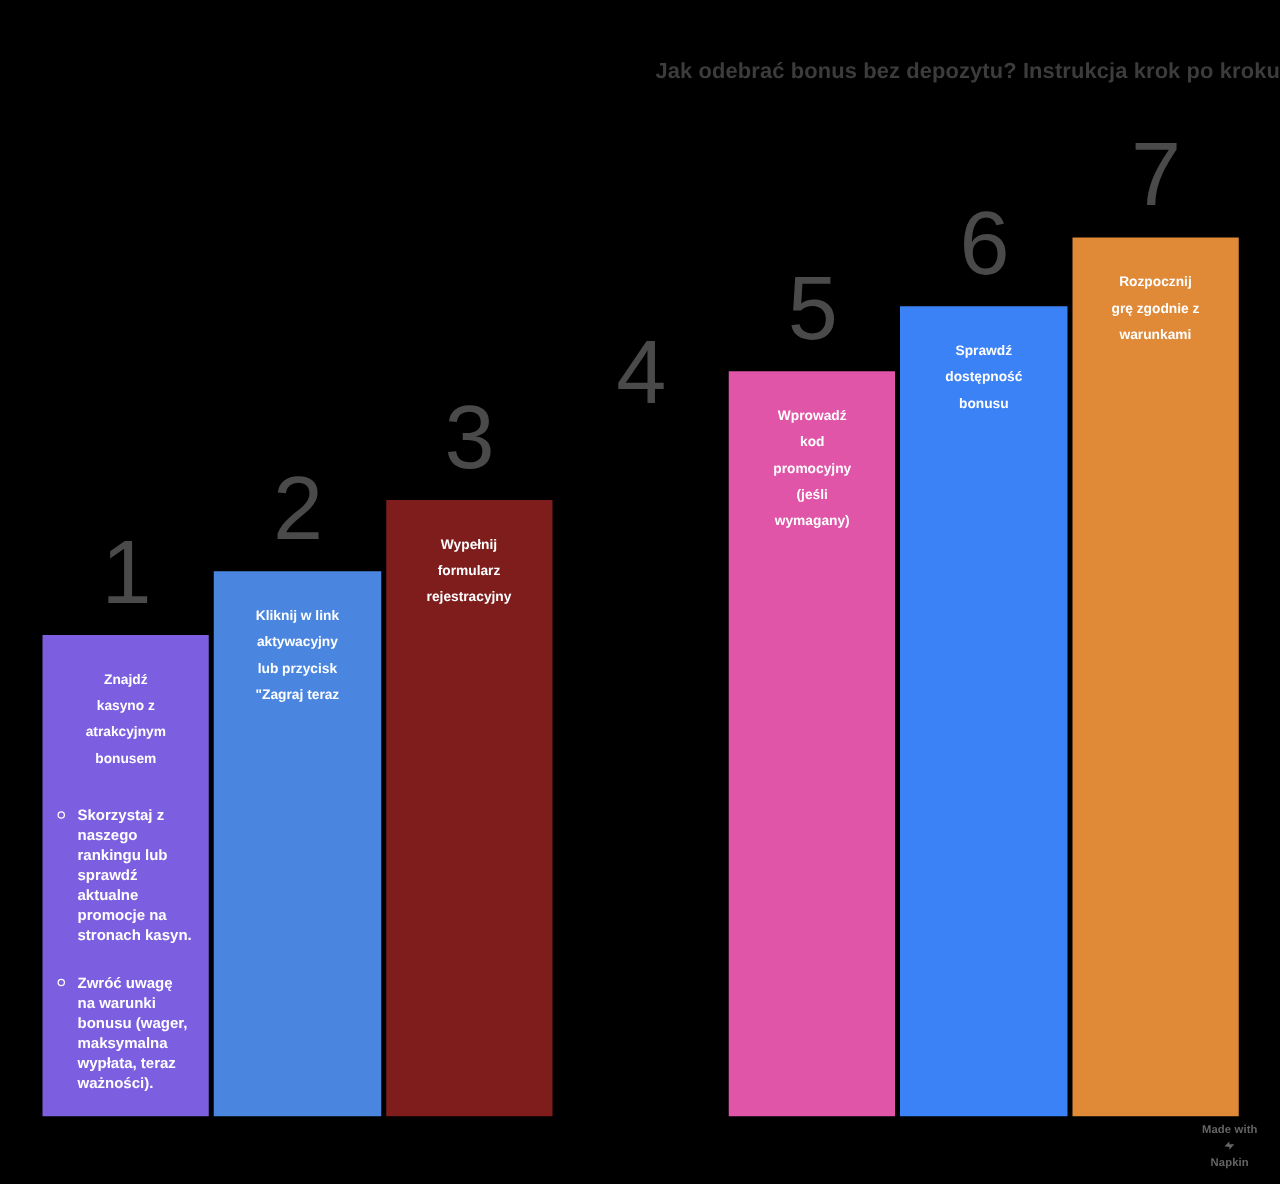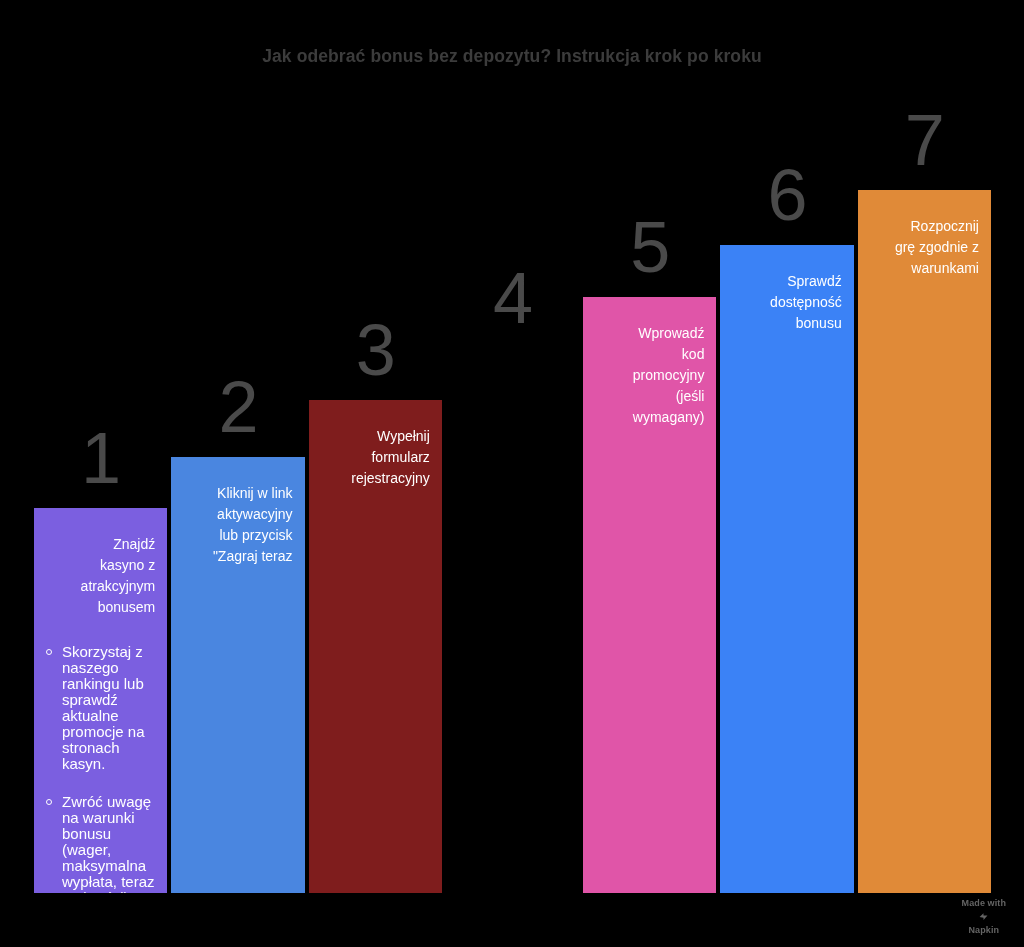--- a/index.html
+++ b/index.html
@@ -22,21 +22,21 @@
     inset: 0;
     background: #000000;
   }
 
   
   .chart-title {
     position: absolute;
     left: 0;
     top: 44px;
     width: 1024px;
-    text-align: center;
+    text-align: right;
     color: #3c3c3c;
     font-size: 17.5px;
     font-weight: bold;
     letter-spacing: 0.1px;
     line-height: 24px;
     white-space: nowrap;
   }
 
   
   .bars {
@@ -71,40 +71,40 @@
     left: 2px;
     right: 2px;
     bottom: 3px;
     border-radius: 0;
     box-sizing: border-box;
     overflow: hidden;
   }
 
   .bar-heading {
     color: #ffffff;
-    font-size: 14px;
-    font-weight: normal;
+    font-size: 11px;
+    font-weight: bold;
     line-height: 21px;
-    text-align: right;
+    text-align: center;
     padding: 26px 12px 0 12px;
     box-sizing: border-box;
     white-space: pre-line;
   }
 
   .bullets {
     list-style: none;
     margin: 26px 0 0 0;
     padding: 0 12px 0 10px;
   }
   .bullets li {
     position: relative;
     color: #ffffff;
-    font-size: 15px;
+    font-size: 12px;
     line-height: 16px;
-    font-weight: normal;
+    font-weight: bold;
     padding-left: 18px;
     margin-bottom: 22px;
   }
   .bullet-marker {
     position: absolute;
     left: 2px;
     top: 5px;
     width: 6px;
     height: 6px;
     border: 1.4px solid #ffffff;

